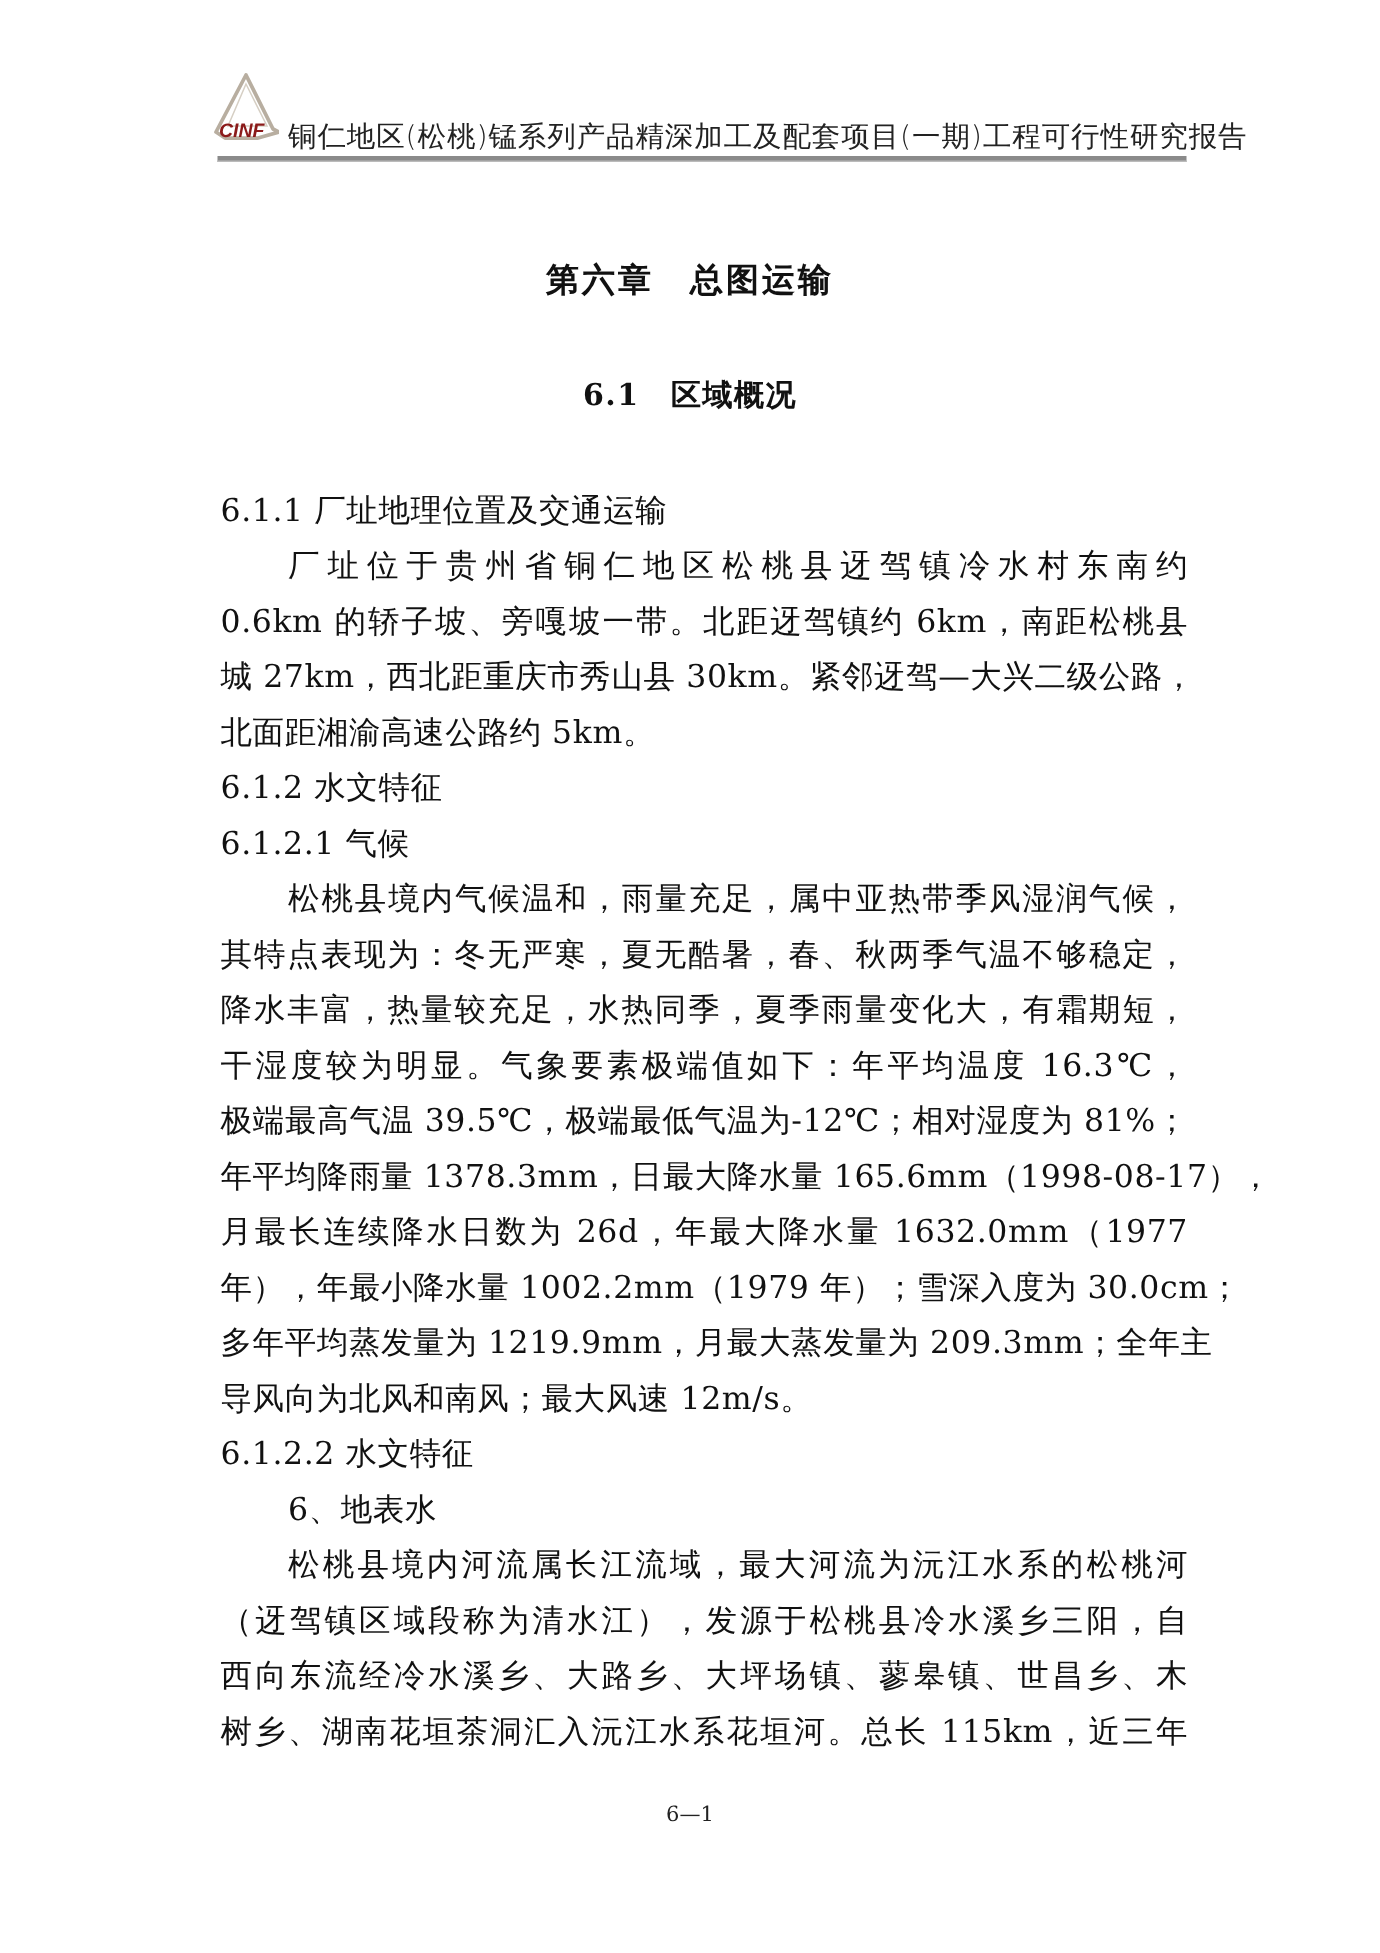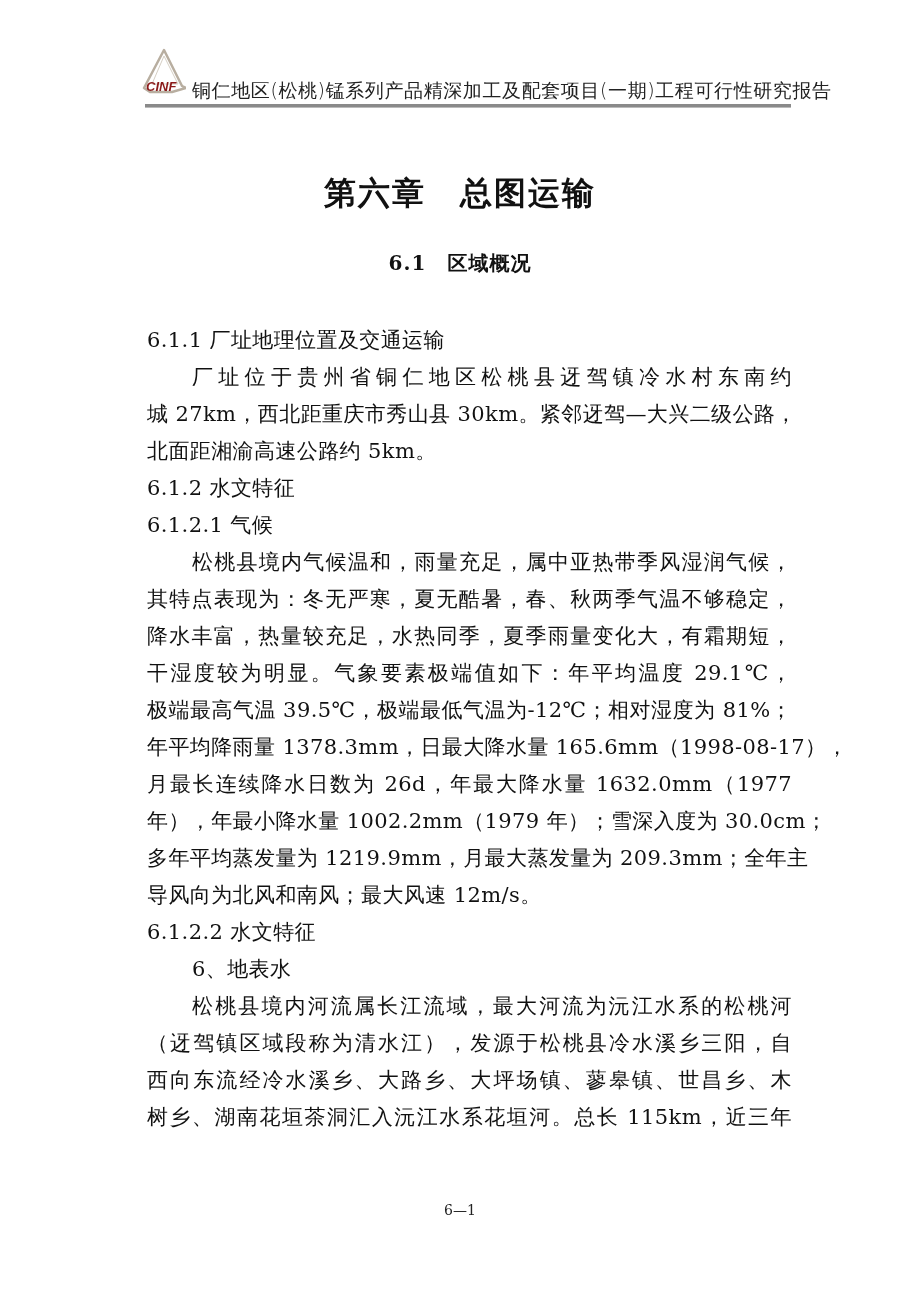--- a/index.html
+++ b/index.html
@@ -7,21 +7,21 @@
            font-family: "DejaVu Serif", "Liberation Serif", serif; color: #111; }
     .page { position: absolute; left: 0; top: 0; width: 920px; height: 1302px; }
     .header { position: absolute; left: 130px; top: 40px; width: 662px; height: 70px; }
     .logo { position: absolute; left: 12px; top: 8px; width: 44px; height: 52px; }
     .header-title { position: absolute; left: 62px; top: 38px; font-size: 19px;
                     letter-spacing: 0.6px; white-space: nowrap; color: #222;
                     font-family: "DejaVu Sans", "Liberation Sans", sans-serif; font-weight: 300; }
     .header-rule { position: absolute; left: 15px; top: 64px; width: 646px; height: 3px;
                    background: #8a8a8a; border-bottom: 1px solid #bbb; }
     .chapter-title { position: absolute; left: 0; width: 920px; top: 172px; text-align: center;
-                     font-size: 32px; font-weight: bold; letter-spacing: 2px; }
+                     font-size: 22px; font-weight: bold; letter-spacing: 2px; }
     .section-title { position: absolute; left: 0; width: 920px; top: 250px; text-align: center;
                      font-size: 20px; font-weight: bold; letter-spacing: 1px; }
     .body-lines { position: absolute; left: 147px; top: 322px; width: 645px; }
     .line { height: 37px; line-height: 37px; font-size: 21px; white-space: nowrap;
             letter-spacing: 0.4px; }
     .line.indent { padding-left: 45px; }
     .line.justify { text-align: justify; text-align-last: justify; }
     .footer { position: absolute; left: 0; width: 920px; top: 1202px; text-align: center;
               font-size: 14px; color: #222; }
   </style>
@@ -39,28 +39,29 @@
     <div class="header-title">铜仁地区(松桃)锰系列产品精深加工及配套项目(一期)工程可行性研究报告</div>
     <div class="header-rule"></div>
   </div>
 
   <div class="chapter-title">第六章　总图运输</div>
   <div class="section-title">6.1　区域概况</div>
 
   <div class="body-lines" id="body-lines">
       <div class="line">6.1.1 厂址地理位置及交通运输</div>
       <div class="line indent justify">厂址位于贵州省铜仁地区松桃县迓驾镇冷水村东南约</div>
+      <div class="line justify">0.6km 的轿子坡、旁嘎坡一带。北距迓驾镇约 6km，南距松桃县</div>
       <div class="line justify">城 27km，西北距重庆市秀山县 30km。紧邻迓驾—大兴二级公路，</div>
       <div class="line">北面距湘渝高速公路约 5km。</div>
       <div class="line">6.1.2 水文特征</div>
       <div class="line">6.1.2.1 气候</div>
       <div class="line indent justify">松桃县境内气候温和，雨量充足，属中亚热带季风湿润气候，</div>
       <div class="line justify">其特点表现为：冬无严寒，夏无酷暑，春、秋两季气温不够稳定，</div>
       <div class="line justify">降水丰富，热量较充足，水热同季，夏季雨量变化大，有霜期短，</div>
-      <div class="line justify">干湿度较为明显。气象要素极端值如下：年平均温度 29.1℃，</div>
+      <div class="line justify">干湿度较为明显。气象要素极端值如下：年平均温度 16.3℃，</div>
       <div class="line justify">极端最高气温 39.5℃，极端最低气温为-12℃；相对湿度为 81%；</div>
       <div class="line justify">年平均降雨量 1378.3mm，日最大降水量 165.6mm（1998-08-17），</div>
       <div class="line justify">月最长连续降水日数为 26d，年最大降水量 1632.0mm（1977</div>
       <div class="line justify">年），年最小降水量 1002.2mm（1979 年）；雪深入度为 30.0cm；</div>
       <div class="line justify">多年平均蒸发量为 1219.9mm，月最大蒸发量为 209.3mm；全年主</div>
       <div class="line">导风向为北风和南风；最大风速 12m/s。</div>
       <div class="line">6.1.2.2 水文特征</div>
       <div class="line indent">6、地表水</div>
       <div class="line indent justify">松桃县境内河流属长江流域，最大河流为沅江水系的松桃河</div>
       <div class="line justify">（迓驾镇区域段称为清水江），发源于松桃县冷水溪乡三阳，自</div>

